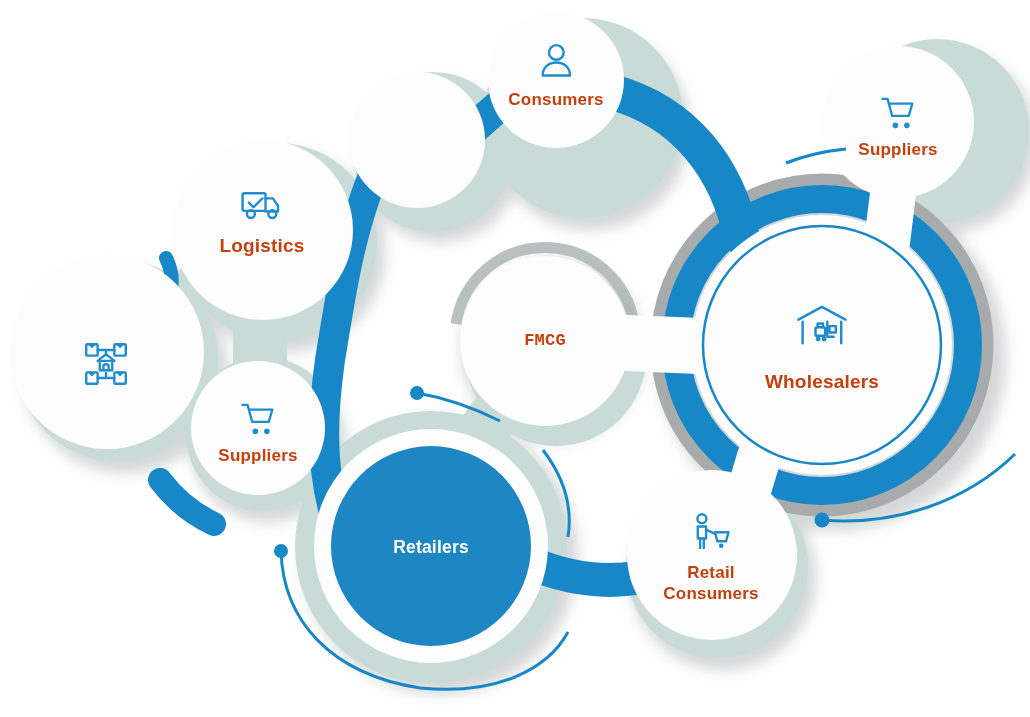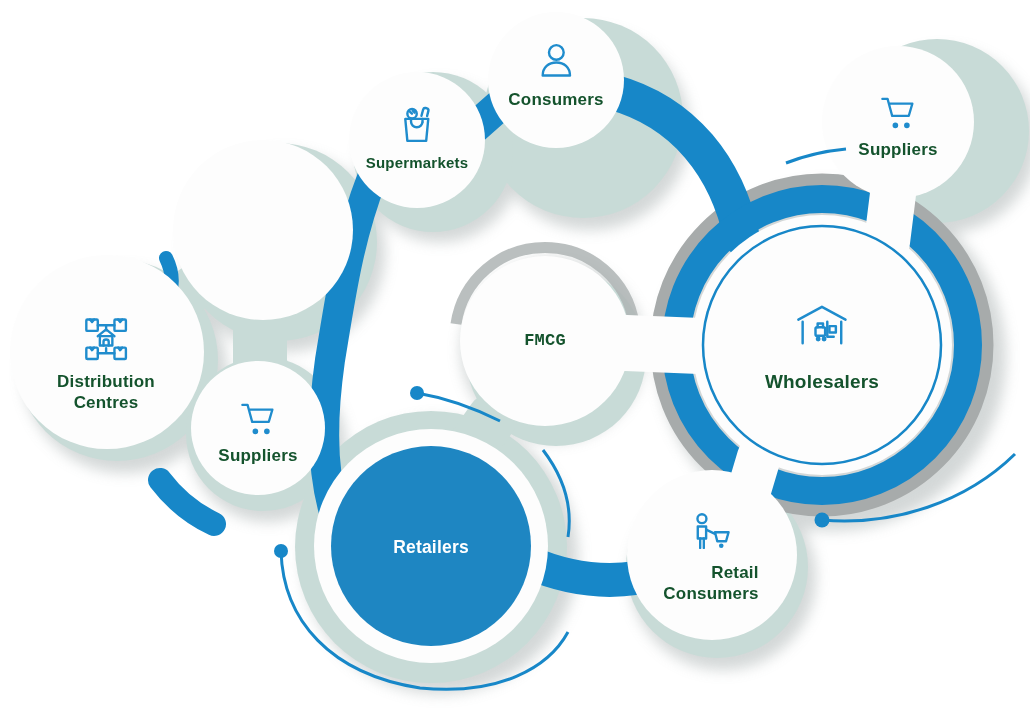--- a/index.html
+++ b/index.html
@@ -8,21 +8,21 @@
     font-family:"Liberation Sans",sans-serif;
   }
   .art{position:absolute;left:0;top:0;}
   .node{
     position:absolute;transform:translate(-50%,-50%);
     display:flex;flex-direction:column;align-items:center;gap:7px;
     text-align:center;z-index:5;cursor:default;
   }
   .node .icon{display:flex;align-items:center;justify-content:center;}
   .node .label{
-    font-weight:700;color:#14532d;white-space:pre-line;line-height:1.25;
+    font-weight:700;color:#c2410c;white-space:pre-line;line-height:1.25;
     font-size:17px;letter-spacing:.2px;
   }
   .node.sm .label{font-size:15px;}
   .node.lg .label{font-size:19px;}
   .node.inv .label{color:#ffffff;font-size:17.5px;}
   .ic{stroke:#1f8ccd;stroke-width:2.3;fill:none;stroke-linecap:round;stroke-linejoin:round;}
   .icf{fill:#1f8ccd;stroke:none;}
 </style>
 </head>
 <body>
@@ -117,52 +117,48 @@
   <div class="node" style="left:556px;top:75px;">
     <div class="icon">
       <svg width="42" height="42" viewBox="0 0 40 40" class="ic">
         <circle cx="20" cy="12" r="7"></circle>
         <path d="M7 34 c0 -8 5.8 -12.5 13 -12.5 s13 4.5 13 12.5 z"></path>
       </svg>
     </div>
     <div class="label">Consumers</div>
   </div>
 
-  <div class="node sm" style="left:417px;top:137px;">
-    <div class="icon">
-      <svg width="46" height="46" viewBox="0 0 44 44" class="ic">
-        <circle cx="17.5" cy="12" r="4.5"></circle>
-        <path d="M15.6 10.2 l1.8 1.8 M18.2 9.2 l1.8 1.8"></path>
-        <path d="M26.5 14 l1.6 -6 a2 2 0 0 1 2.4 -1.4 l1.2 .3 a2 2 0 0 1 1.4 2.4 l-1.2 4.9"></path>
-        <path d="M11 17 h22 l-2 21 h-18 z"></path>
-        <path d="M16.5 17 v2.5 a5.5 5.5 0 0 0 11 0 V17"></path>
-        <circle cx="16.5" cy="20.2" r="1" class="icf"></circle>
-        <circle cx="27.5" cy="20.2" r="1" class="icf"></circle>
-      </svg>
-    </div>
-    <div class="label">Supermarkets</div>
-  </div>
-
+
+  <div class="node lg" style="left:262px;top:219px;">
+    <div class="icon">
+      <svg width="50" height="46" viewBox="0 0 48 44" class="ic">
+        <rect x="5" y="12" width="22" height="17" rx="1.5"></rect>
+        <path d="M11 21 l4.5 4.5 L24 17"></path>
+        <path d="M27 17 h7 l5 7 v5.5 h-12"></path>
+        <circle cx="13" cy="32" r="3.8"></circle>
+        <circle cx="33.5" cy="32" r="3.8"></circle>
+      </svg>
+    </div>
+    <div class="label">Logistics</div>
+  </div>
 
   <div class="node" style="left:106px;top:364px;">
     <div class="icon">
       <svg width="50" height="50" viewBox="0 0 48 48" class="ic">
         <rect x="5" y="5" width="11" height="11" rx="1"></rect>
         <rect x="32" y="5" width="11" height="11" rx="1"></rect>
         <rect x="5" y="32" width="11" height="11" rx="1"></rect>
         <rect x="32" y="32" width="11" height="11" rx="1"></rect>
         <path d="M8.5 5 l2 2.5 2 -2.5 M35.5 5 l2 2.5 2 -2.5 M8.5 32 l2 2.5 2 -2.5 M35.5 32 l2 2.5 2 -2.5"></path>
         <path d="M16 10.5 h8 v5 M32 10.5 h-8 M16 37.5 h8 v-5 M32 37.5 h-8"></path>
         <path d="M16 21 l8 -6.5 8 6.5"></path>
         <rect x="18" y="21" width="12" height="9"></rect>
         <path d="M21.5 30 v-3.5 a2.5 2.2 0 0 1 5 0 V30"></path>
       </svg>
     </div>
-    <div class="label">Distribution
-Centres</div>
   </div>
 
   <div class="node" style="left:258px;top:432px;">
     <div class="icon">
       <svg width="46" height="40" viewBox="0 0 46 40" class="ic">
         <path d="M7 7 h5.2 l4.6 17 h16.6 l3.6 -12.2 H13.6"></path>
         <circle cx="20" cy="33.5" r="2.8" class="icf"></circle>
         <circle cx="31.5" cy="33.5" r="2.8" class="icf"></circle>
       </svg>
     </div>
@@ -197,21 +193,21 @@
     <div class="icon">
       <svg width="46" height="40" viewBox="0 0 46 40" class="ic">
         <path d="M7 7 h5.2 l4.6 17 h16.6 l3.6 -12.2 H13.6"></path>
         <circle cx="20" cy="33.5" r="2.8" class="icf"></circle>
         <circle cx="31.5" cy="33.5" r="2.8" class="icf"></circle>
       </svg>
     </div>
     <div class="label">Suppliers</div>
   </div>
 
-  <div class="node" style="left:711px;top:557px;text-align:right;">
+  <div class="node" style="left:711px;top:557px;">
     <div class="icon">
       <svg width="48" height="46" viewBox="0 0 46 44" class="ic">
         <circle cx="14" cy="9" r="4.3"></circle>
         <path d="M10 16.5 h8 v11.5 h-8 z"></path>
         <path d="M12.3 28 v9 M15.8 28 v9"></path>
         <path d="M18 19.5 l8.5 4"></path>
         <path d="M26.5 22 h13 l-2.4 8.6 h-8.4 z"></path>
         <circle cx="32.5" cy="35" r="2.2" class="icf"></circle>
       </svg>
     </div>

